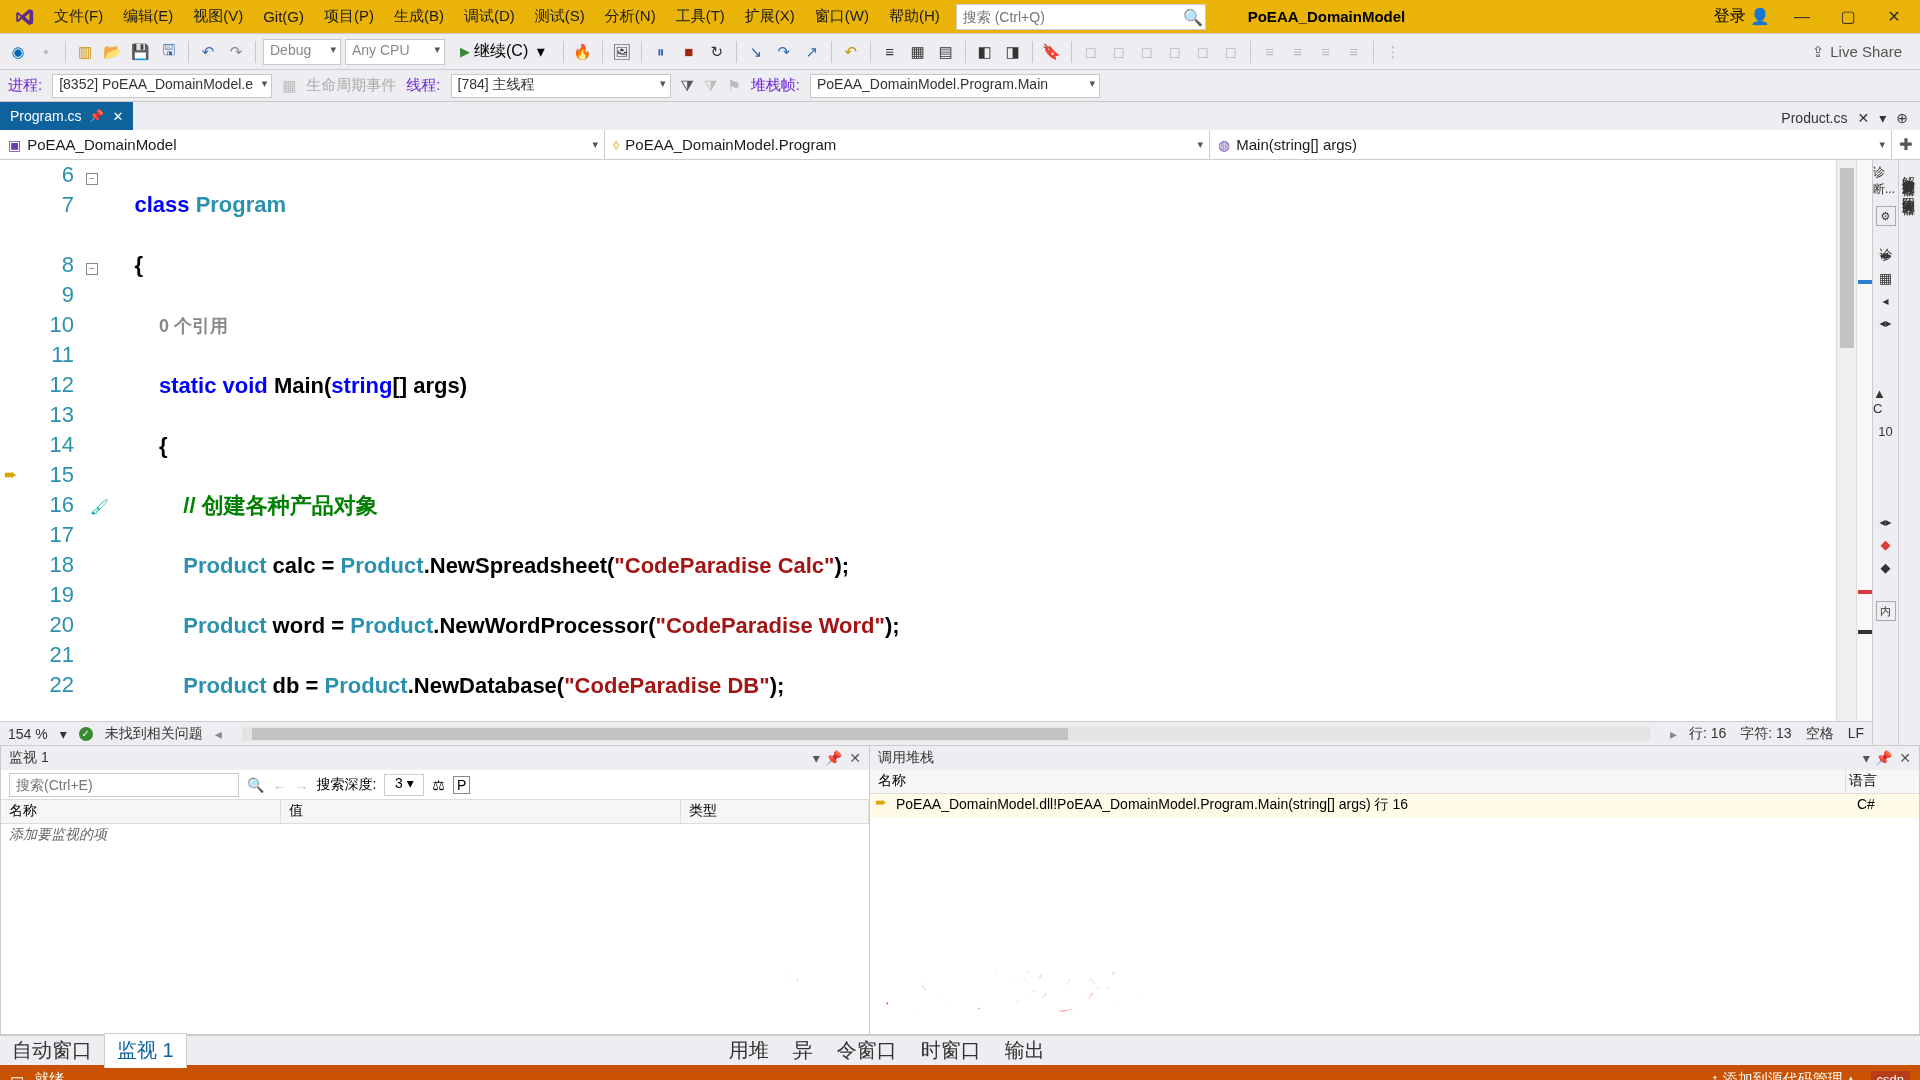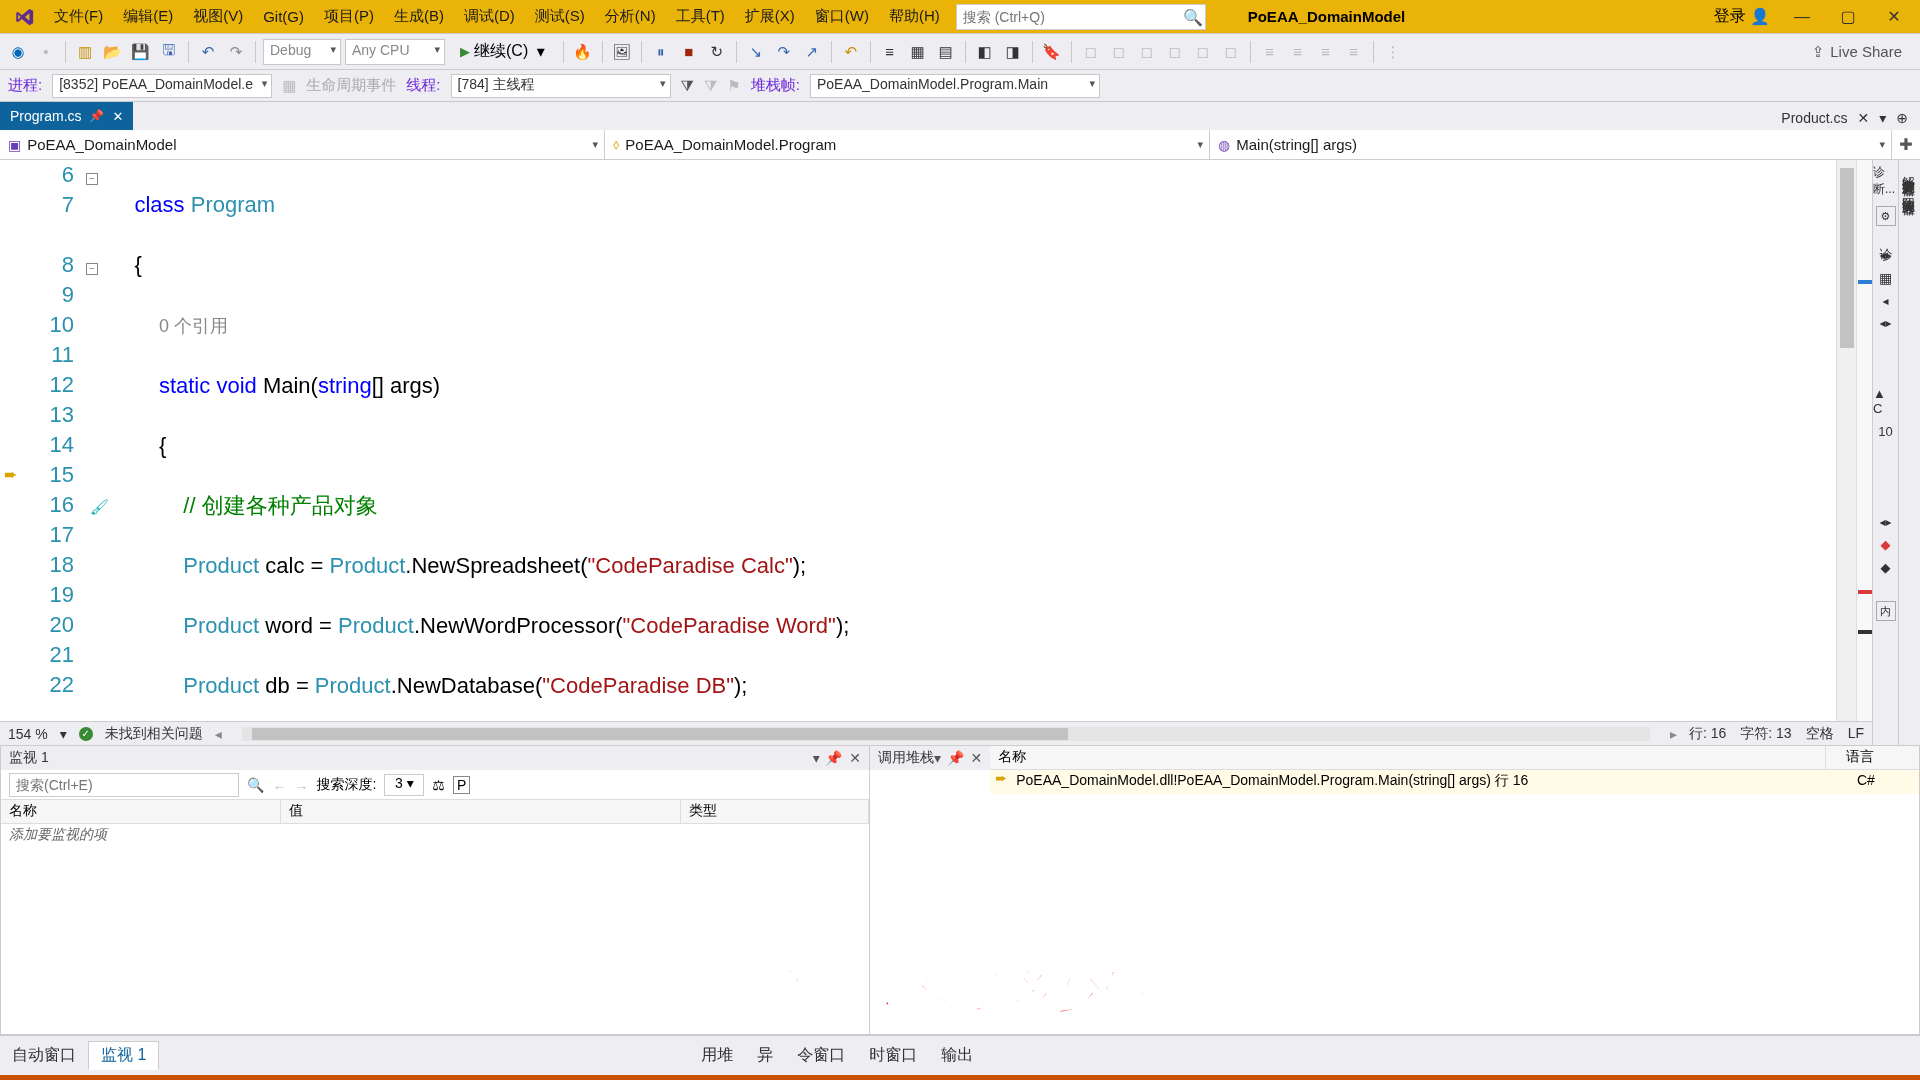--- a/index.html
+++ b/index.html
@@ -53,61 +53,61 @@
 .right-vtabs{width:26px;background:#eeeef2;border-left:1px solid #ccc;display:flex;flex-direction:column;align-items:center;padding-top:4px;gap:8px;font-size:13px;color:#333;}
 .right-vtabs .stamp{width:20px;height:20px;display:flex;align-items:center;justify-content:center;border:1px solid #aaa;font-size:11px;}
 .right-vtabs .vert{writing-mode:vertical-rl;font-size:13px;letter-spacing:2px;color:#333;margin-top:4px;}
 .editor{flex:1;display:flex;flex-direction:column;position:relative;}
 .codearea{flex:1;display:flex;overflow:hidden;font-family:Consolas,"Courier New",monospace;font-size:22px;line-height:30px;}
 .arrowcol{width:26px;background:#fff;}
 .arrowcol .cur{color:#d8a400;font-size:16px;padding-left:4px;}
 .gutter{width:60px;text-align:right;color:#2b91af;padding-right:12px;background:#fff;}
 .foldcol{width:24px;color:#7a7a7a;background:#fff;}
 .foldcol .box{border:1px solid #888;width:12px;height:12px;display:inline-flex;align-items:center;justify-content:center;font-size:10px;line-height:10px;margin-top:9px;}
-.codecol{flex:1;white-space:pre;color:#000;background:#fff;position:relative;}
+.codecol{flex:1;white-space:pre;color:#000;background:#fff;position:relative;font-weight:bold;}
 .codecol .k{color:#0000ff;}
 .codecol .t{color:#2b91af;}
 .codecol .s{color:#a31515;}
 .codecol .c{color:#008000;}
 .codecol .ref{color:#888;font-size:18px;}
 .vscroll{width:20px;background:#f0f0f0;border-left:1px solid #ddd;position:relative;}
 .vscroll .thumb{position:absolute;left:3px;width:14px;background:#c2c2c2;}
 .mini{width:16px;background:#f8f8f8;border-left:1px solid #ddd;position:relative;}
 .mini .m{position:absolute;left:1px;width:14px;height:4px;}
 
 
 .edstat{height:24px;background:#eeeef2;border-top:1px solid #ccc;display:flex;align-items:center;font-size:14px;color:#333;padding:0 8px;gap:12px;}
 .edstat .ok{width:14px;height:14px;border-radius:50%;background:#388a34;display:inline-flex;align-items:center;justify-content:center;color:#fff;font-size:10px;}
 .edstat .hbar{flex:1;height:14px;background:#e4e4e4;position:relative;margin:0 8px;}
 .edstat .hbar .ht{position:absolute;left:10px;top:1px;height:12px;width:58%;background:#c2c2c2;}
 .edstat .right{margin-left:auto;display:flex;gap:14px;}
 
 
 .panels{display:flex;height:290px;}
 .watch{width:870px;background:#fff;border:1px solid #ccc;display:flex;flex-direction:column;}
-.callstack{flex:1;background:#fff;border:1px solid #ccc;border-left:none;display:flex;}
+.callstack{flex:1;background:#fff;border:1px solid #ccc;border-left:none;display:flex;flex-direction:column;}
 .pane-title{height:24px;background:#eeeef2;display:flex;align-items:center;padding:0 8px;font-size:14px;color:#333;}
 .pane-title .pinend{margin-left:auto;display:flex;gap:6px;color:#555;}
 .watch-tools{height:30px;display:flex;align-items:center;padding:0 8px;gap:8px;border-bottom:1px solid #ddd;font-size:14px;}
 .watch-tools input{flex:0 0 230px;height:24px;border:1px solid #ccc;padding:0 6px;font-size:14px;}
 .watch-tools .depth{width:40px;height:22px;border:1px solid #ccc;text-align:center;}
 .watch-grid{flex:1;}
 .watch-grid .hdr{display:flex;height:24px;background:#f6f6f6;border-bottom:1px solid #ddd;font-size:14px;}
 .watch-grid .hdr div{padding:2px 8px;border-right:1px solid #ddd;}
 .watch-grid .row{height:24px;padding:2px 8px;font-size:14px;color:#666;font-style:italic;}
 .cs-grid .hdr{display:flex;height:24px;background:#f6f6f6;border-bottom:1px solid #ddd;font-size:14px;}
 .cs-grid .hdr div:first-child{flex:1;padding:2px 8px;}
-.cs-grid .hdr div:last-child{width:94px;padding:2px 20px;border-left:1px solid #ddd;}
+.cs-grid .hdr div:last-child{width:74px;padding:2px 3px;border-left:1px solid #ddd;}
 .cs-grid .row{display:flex;height:24px;background:#fffbe6;font-size:14px;}
 .cs-grid .row .arrow{color:#d8a400;width:22px;text-align:center;}
 .cs-grid .row .name{flex:1;padding:2px 4px;}
 .cs-grid .row .lang{width:70px;padding:2px 8px;}
 
 
-.btabs{height:40px;background:#eeeef2;border-top:1px solid #ccc;display:flex;align-items:center;font-size:16px;color:#333;}
+.btabs{height:30px;background:#eeeef2;border-top:1px solid #ccc;display:flex;align-items:center;font-size:20px;color:#333;}
 .btabs .bt{padding:3px 12px;}
 .btabs .bt.active{background:#fff;border:1px solid #ccc;border-bottom-color:#fff;color:#0e639c;}
 
 
 .statusbar{height:28px;background:#ca5100;color:#fff;display:flex;align-items:center;padding:0 10px;font-size:15px;gap:10px;}
 .statusbar .rt{margin-left:auto;display:flex;align-items:center;gap:16px;}
 
 
 .caption{position:absolute;left:50%;transform:translateX(-50%);bottom:58px;font-size:46px;font-weight:800;color:#ff1a1a;-webkit-text-stroke:2px #fff;text-shadow:0 0 4px #fff;letter-spacing:2px;pointer-events:none;}
 .row-left{display:flex;align-items:center;}

